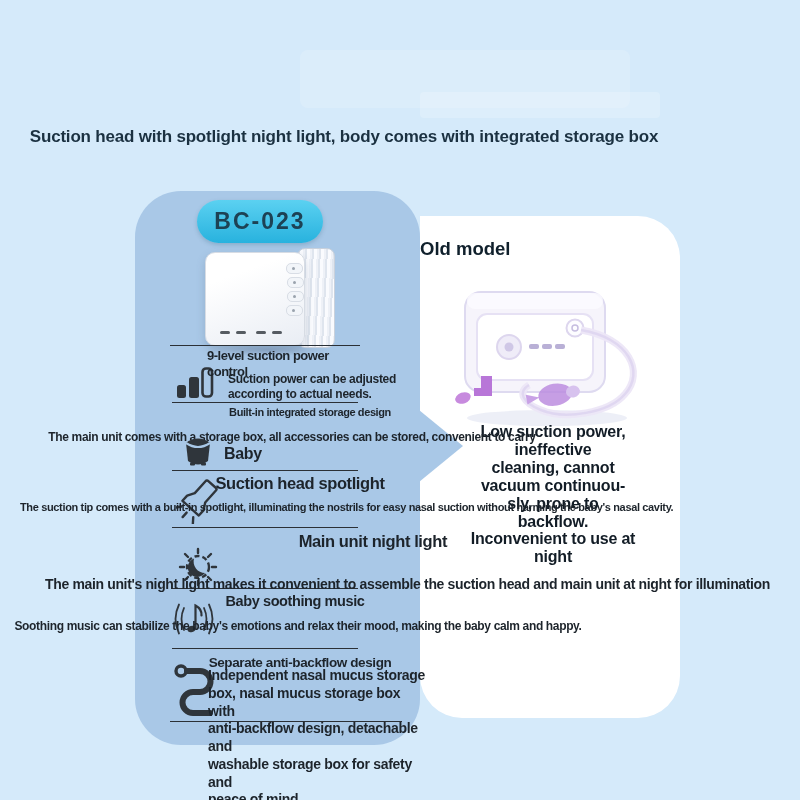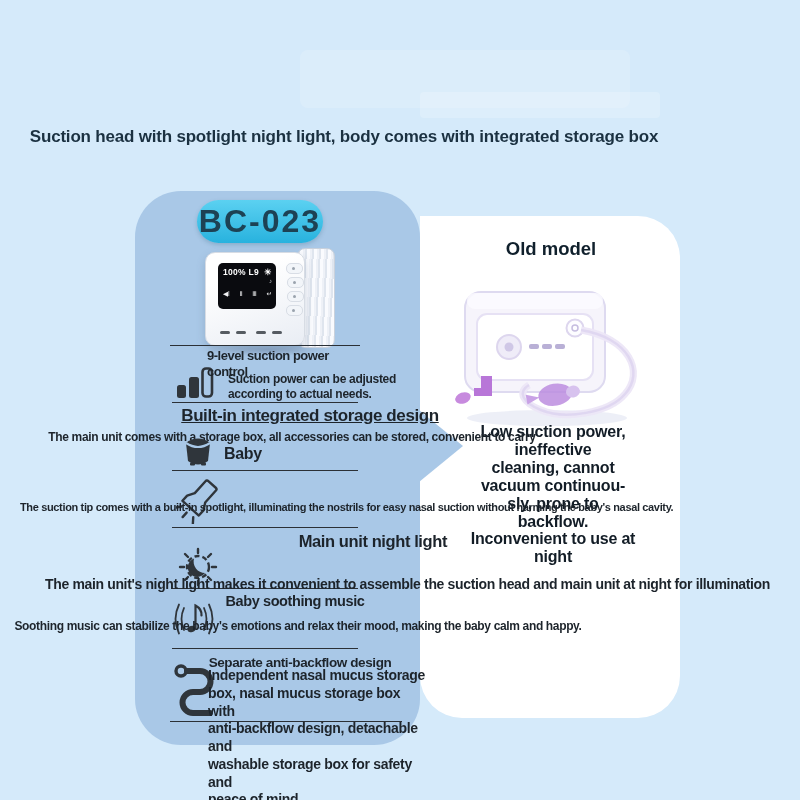--- a/index.html
+++ b/index.html
@@ -24,21 +24,21 @@
 
   .white-panel{left:420px;top:216px;width:260px;height:502px;background:var(--white-panel);
     border-radius:0 42px 42px 42px;z-index:1;}
   .blue-panel{left:135px;top:191px;width:285px;height:554px;background:var(--panel-blue);
     border-radius:46px;z-index:2;}
   .pointer{left:419px;top:410px;width:0;height:0;border-top:36px solid transparent;
     border-bottom:36px solid transparent;border-left:44px solid var(--panel-blue);z-index:2;}
 
   .badge{left:197px;top:200px;width:126px;height:43px;border-radius:22px;z-index:3;
     background:linear-gradient(180deg,var(--badge-top),var(--badge-bottom));
-    display:flex;align-items:center;justify-content:center;font-weight:bold;font-size:32px;
+    display:flex;align-items:center;justify-content:center;font-weight:bold;font-size:23px;
     letter-spacing:2px;color:var(--badge-text);box-shadow:0 2px 4px rgba(40,90,120,.25);}
 
   
   .device{left:205px;top:246px;width:130px;height:106px;z-index:3;}
   .dev-ribs{position:absolute;left:92px;top:2px;width:36px;height:98px;border-radius:8px;
     border:1px solid #c9d1dc;
     background:repeating-linear-gradient(93deg,#dfe5ee 0 2px,#fafbfe 2px 5px,#eef1f7 5px 7px);}
   .dev-body{position:absolute;left:0;top:6px;width:98px;height:92px;border-radius:10px;
     background:linear-gradient(160deg,#ffffff 25%,#e9edf4);border:1px solid #d7dce4;
     box-shadow:0 4px 8px rgba(90,110,140,.28);}
@@ -52,21 +52,21 @@
   .ind{position:absolute;top:78px;width:10px;height:3px;border-radius:2px;background:#3a3f46;opacity:.85;}
   .dev-shadow{position:absolute;left:0px;top:97px;width:126px;height:13px;
     background:radial-gradient(closest-side,rgba(80,100,130,.32),rgba(80,100,130,0));}
 
   .divider{height:0;border-top:1.5px solid var(--divider);z-index:4;}
 
   .f-title{font-weight:bold;color:var(--body-text);z-index:5;}
   .f-desc{font-weight:bold;color:var(--body-text);z-index:5;}
   .icon{z-index:5;}
 
-  .old-heading{left:420px;top:238px;width:262px;text-align:center;font-size:18.5px;
+  .old-heading{left:420px;top:238px;width:262px;font-size:18.5px;
     font-weight:bold;color:#10202c;z-index:3;}
   .old-photo{left:447px;top:280px;z-index:3;}
   .old-issues{left:428px;top:423px;width:250px;text-align:center;font-size:16px;line-height:1.12;
     letter-spacing:-0.2px;font-weight:bold;color:#121c26;white-space:pre-line;z-index:3;}
 </style>
 </head>
 <body>
 
 <div class="canvas">
 
@@ -78,33 +78,20 @@
   <div class="abs white-panel"></div>
   <div class="abs blue-panel"></div>
   <div class="abs pointer"></div>
 
   <div class="abs badge">BC-023</div>
 
   <div class="abs device">
     <div class="dev-shadow"></div>
     <div class="dev-ribs"></div>
     <div class="dev-body">
-      <div class="dev-screen">
-        <div class="lcd-row1">
-          <span>100% L9</span>
-          <span>☀</span>
-        </div>
-        <div class="lcd-row2">♪</div>
-        <div class="lcd-row3">
-          <span>◀ǀ</span>
-          <span>Ⅱ</span>
-          <span>Ⅲ</span>
-          <span>↵</span>
-        </div>
-      </div>
       <div class="side-btn" style="left:80px;top:10px;"></div>
       <div class="side-btn" style="left:81px;top:24px;"></div>
       <div class="side-btn" style="left:81px;top:38px;"></div>
       <div class="side-btn" style="left:80px;top:52px;"></div>
       <div class="ind" style="left:14px;"></div>
       <div class="ind" style="left:30px;"></div>
       <div class="ind" style="left:50px;"></div>
       <div class="ind" style="left:66px;"></div>
     </div>
   </div>
@@ -120,30 +107,31 @@
   <svg class="abs icon" style="left:176px;top:367px;" width="38" height="32" viewBox="0 0 38 32">
     <rect x="1" y="18" width="9" height="13" rx="2.5" fill="#2f353b"></rect>
     <rect x="13" y="10" width="10" height="21" rx="2.5" fill="#2f353b"></rect>
     <rect x="26.5" y="1.5" width="9.5" height="28" rx="3.5" fill="none" stroke="#2f353b" stroke-width="2.6"></rect>
   </svg>
   <div class="abs f-title preline" style="left:207px;top:348px;font-size:13px;letter-spacing:-0.5px;line-height:1.2;">9-level suction power
 control</div>
   <div class="abs f-desc preline" style="left:228px;top:372px;font-size:12px;letter-spacing:-0.3px;line-height:1.25;">Suction power can be adjusted
 according to actual needs.</div>
 
-  <div class="abs f-title center nowrap" style="left:155px;top:406px;width:310px;font-size:17px;letter-spacing:-0.4px;text-decoration:underline;">Built-in integrated storage design</div>
+  <div class="abs f-title center nowrap" style="left:155px;top:406px;width:310px;font-size:11px;letter-spacing:-0.4px;">Built-in integrated storage design</div>
   <div class="abs f-desc center nowrap" style="left:37px;top:430px;width:510px;font-size:12px;letter-spacing:-0.35px;">The main unit comes with a storage box, all accessories can be stored, convenient to carry</div>
   <svg class="abs icon" style="left:182px;top:436px;" width="32" height="30" viewBox="0 0 32 30">
     <path d="M4 7 C10 1 22 1 28 7 L26 25 C20 29.5 12 29.5 6 25 Z" fill="#2f353b"></path>
     <path d="M4 7 Q16 15 28 7" stroke="#a9c8e7" stroke-width="2.2" fill="none"></path>
     <rect x="8" y="26.5" width="5" height="3" rx="1" fill="#2f353b"></rect>
     <rect x="19" y="26.5" width="5" height="3" rx="1" fill="#2f353b"></rect>
   </svg>
   <div class="abs f-title" style="left:224px;top:445px;font-size:16px;letter-spacing:-0.3px;">Baby</div>
 
+  <div class="abs f-title center nowrap" style="left:150px;top:474px;width:300px;font-size:16.5px;letter-spacing:-0.4px;">Suction head spotlight</div>
   <svg class="abs icon" style="left:176px;top:476px;" width="44" height="48" viewBox="0 0 44 48">
     <g transform="rotate(42 22 24)" fill="none" stroke="#2f353b" stroke-width="2.4" stroke-linejoin="round" stroke-linecap="round">
       <path d="M17 3 h10 a2 2 0 0 1 2 2 v16 l4 7 v7 h-22 v-7 l4 -7 v-16 a2 2 0 0 1 2 -2 z"></path>
       <line x1="14" y1="40" x2="10" y2="45"></line>
       <line x1="22" y1="41" x2="22" y2="47"></line>
       <line x1="30" y1="40" x2="34" y2="45"></line>
     </g>
   </svg>
   <div class="abs f-desc preline nowrap" style="left:20px;top:500px;font-size:11px;letter-spacing:-0.35px;line-height:1.45;text-align:center;">The suction tip comes with a built-in spotlight, illuminating the nostrils for easy
 nasal suction without harming the baby's nasal cavity.</div>

